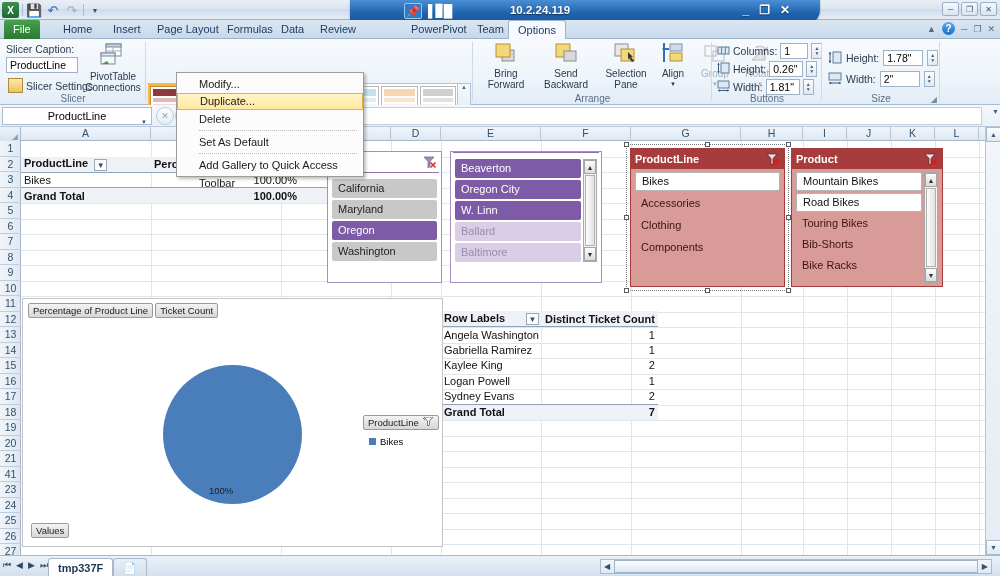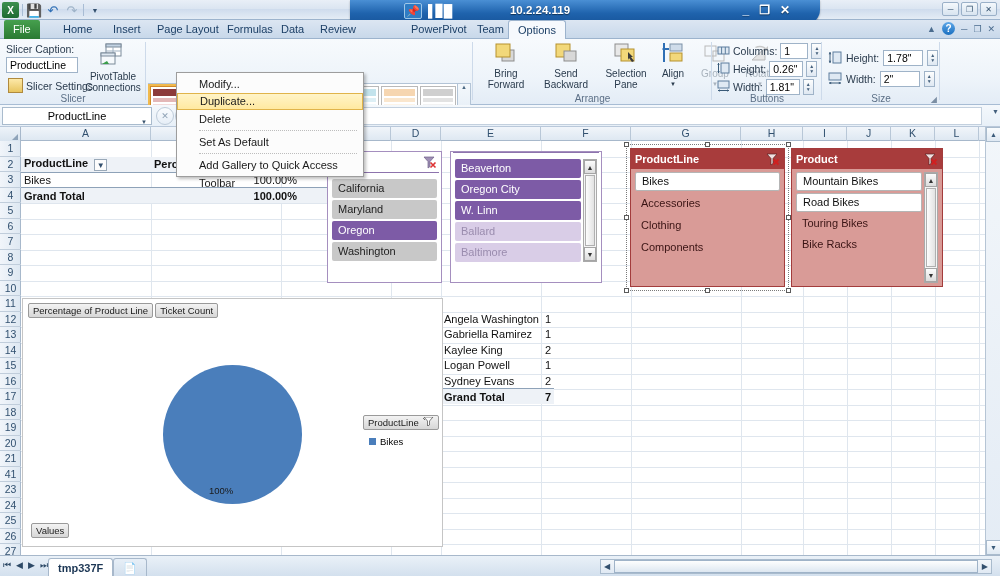--- a/index.html
+++ b/index.html
@@ -611,20 +611,27 @@
       <tr>
         <td class="total">Grand Total</td>
         <td class="total num">100.00%</td>
         <td class="total num">7</td>
       </tr>
     </tbody>
       </table>
 
     <table class="pt" style="left:420px; top:170px; border-collapse:collapse;">
       <tbody>
+          <tr>
+        <td class="hdr" style="width:100px;">
+          <span>Row Labels</span>
+          <span class="filter-btn" style="float:right;margin-top:1px;">▼</span>
+        </td>
+        <td class="hdr" style="width:90px;">Distinct Ticket Count</td>
+      </tr>
       <tr>
         <td>Angela Washington</td>
         <td class="num">1</td>
       </tr>
       <tr>
         <td>Gabriella Ramirez</td>
         <td class="num">1</td>
       </tr>
       <tr>
         <td>Kaylee King</td>
@@ -723,20 +730,21 @@
         <path d="M1 1 h10 l-4 4.5 v5 l-2 1.5 v-6.5 z" fill="#f0e2e2" stroke="#5a1f1f" stroke-width=".7"></path>
         <path d="M7.5 6.5 l5 5 M12.5 6.5 l-5 5" stroke="#d21f1f" stroke-width="1.8"></path>
       </svg>
     </span>
   </div>
   <div class="sl-body" style="height:117px;">
     <div class="sl-items">
       <div class="sl-item sel">Mountain Bikes</div>
       <div class="sl-item sel">Road Bikes</div>
       <div class="sl-item">Touring Bikes</div>
+      <div class="sl-item">Bib-Shorts</div>
       <div class="sl-item">Bike Racks</div>
     </div>
     <div class="sl-scroll">
       <div class="sl-arrow">▲</div>
       <div class="sl-thumb"></div>
       <div class="sl-arrow">▼</div>
     </div>
   </div>
 </div>
 

